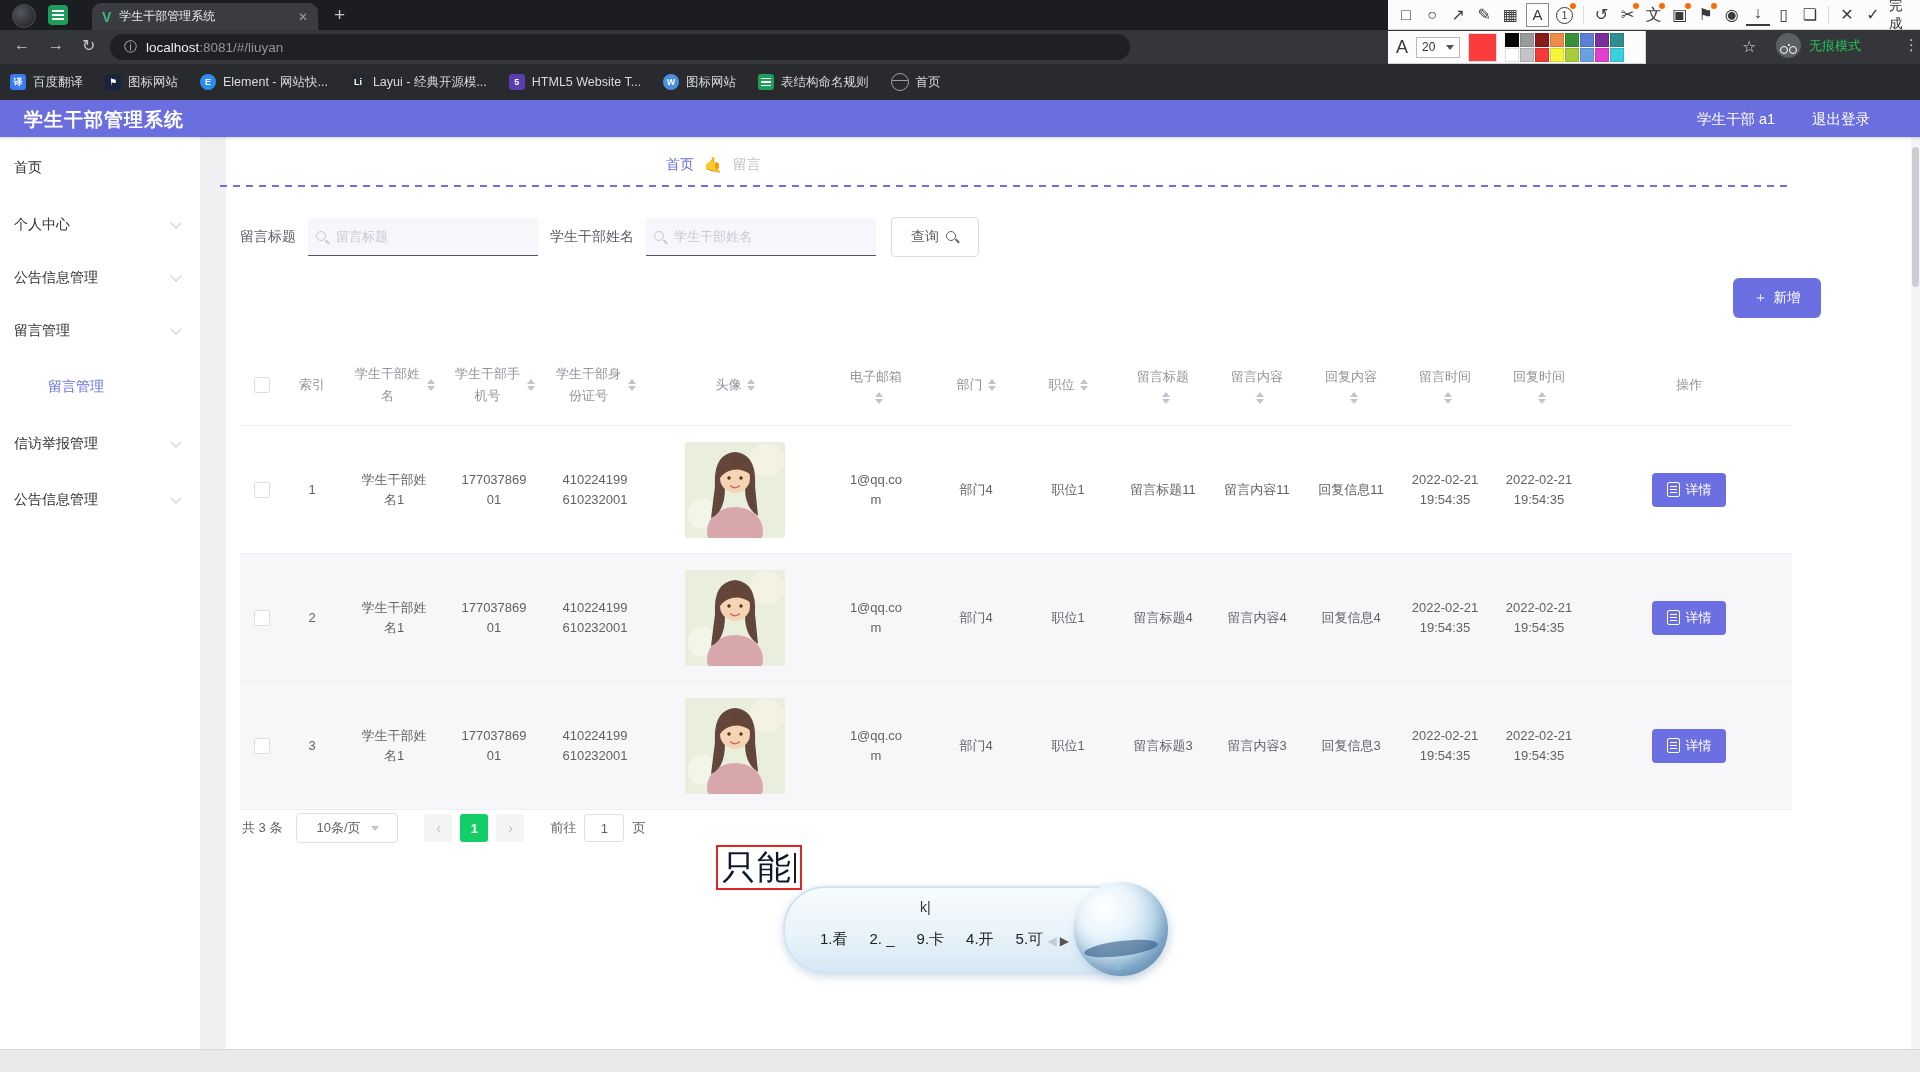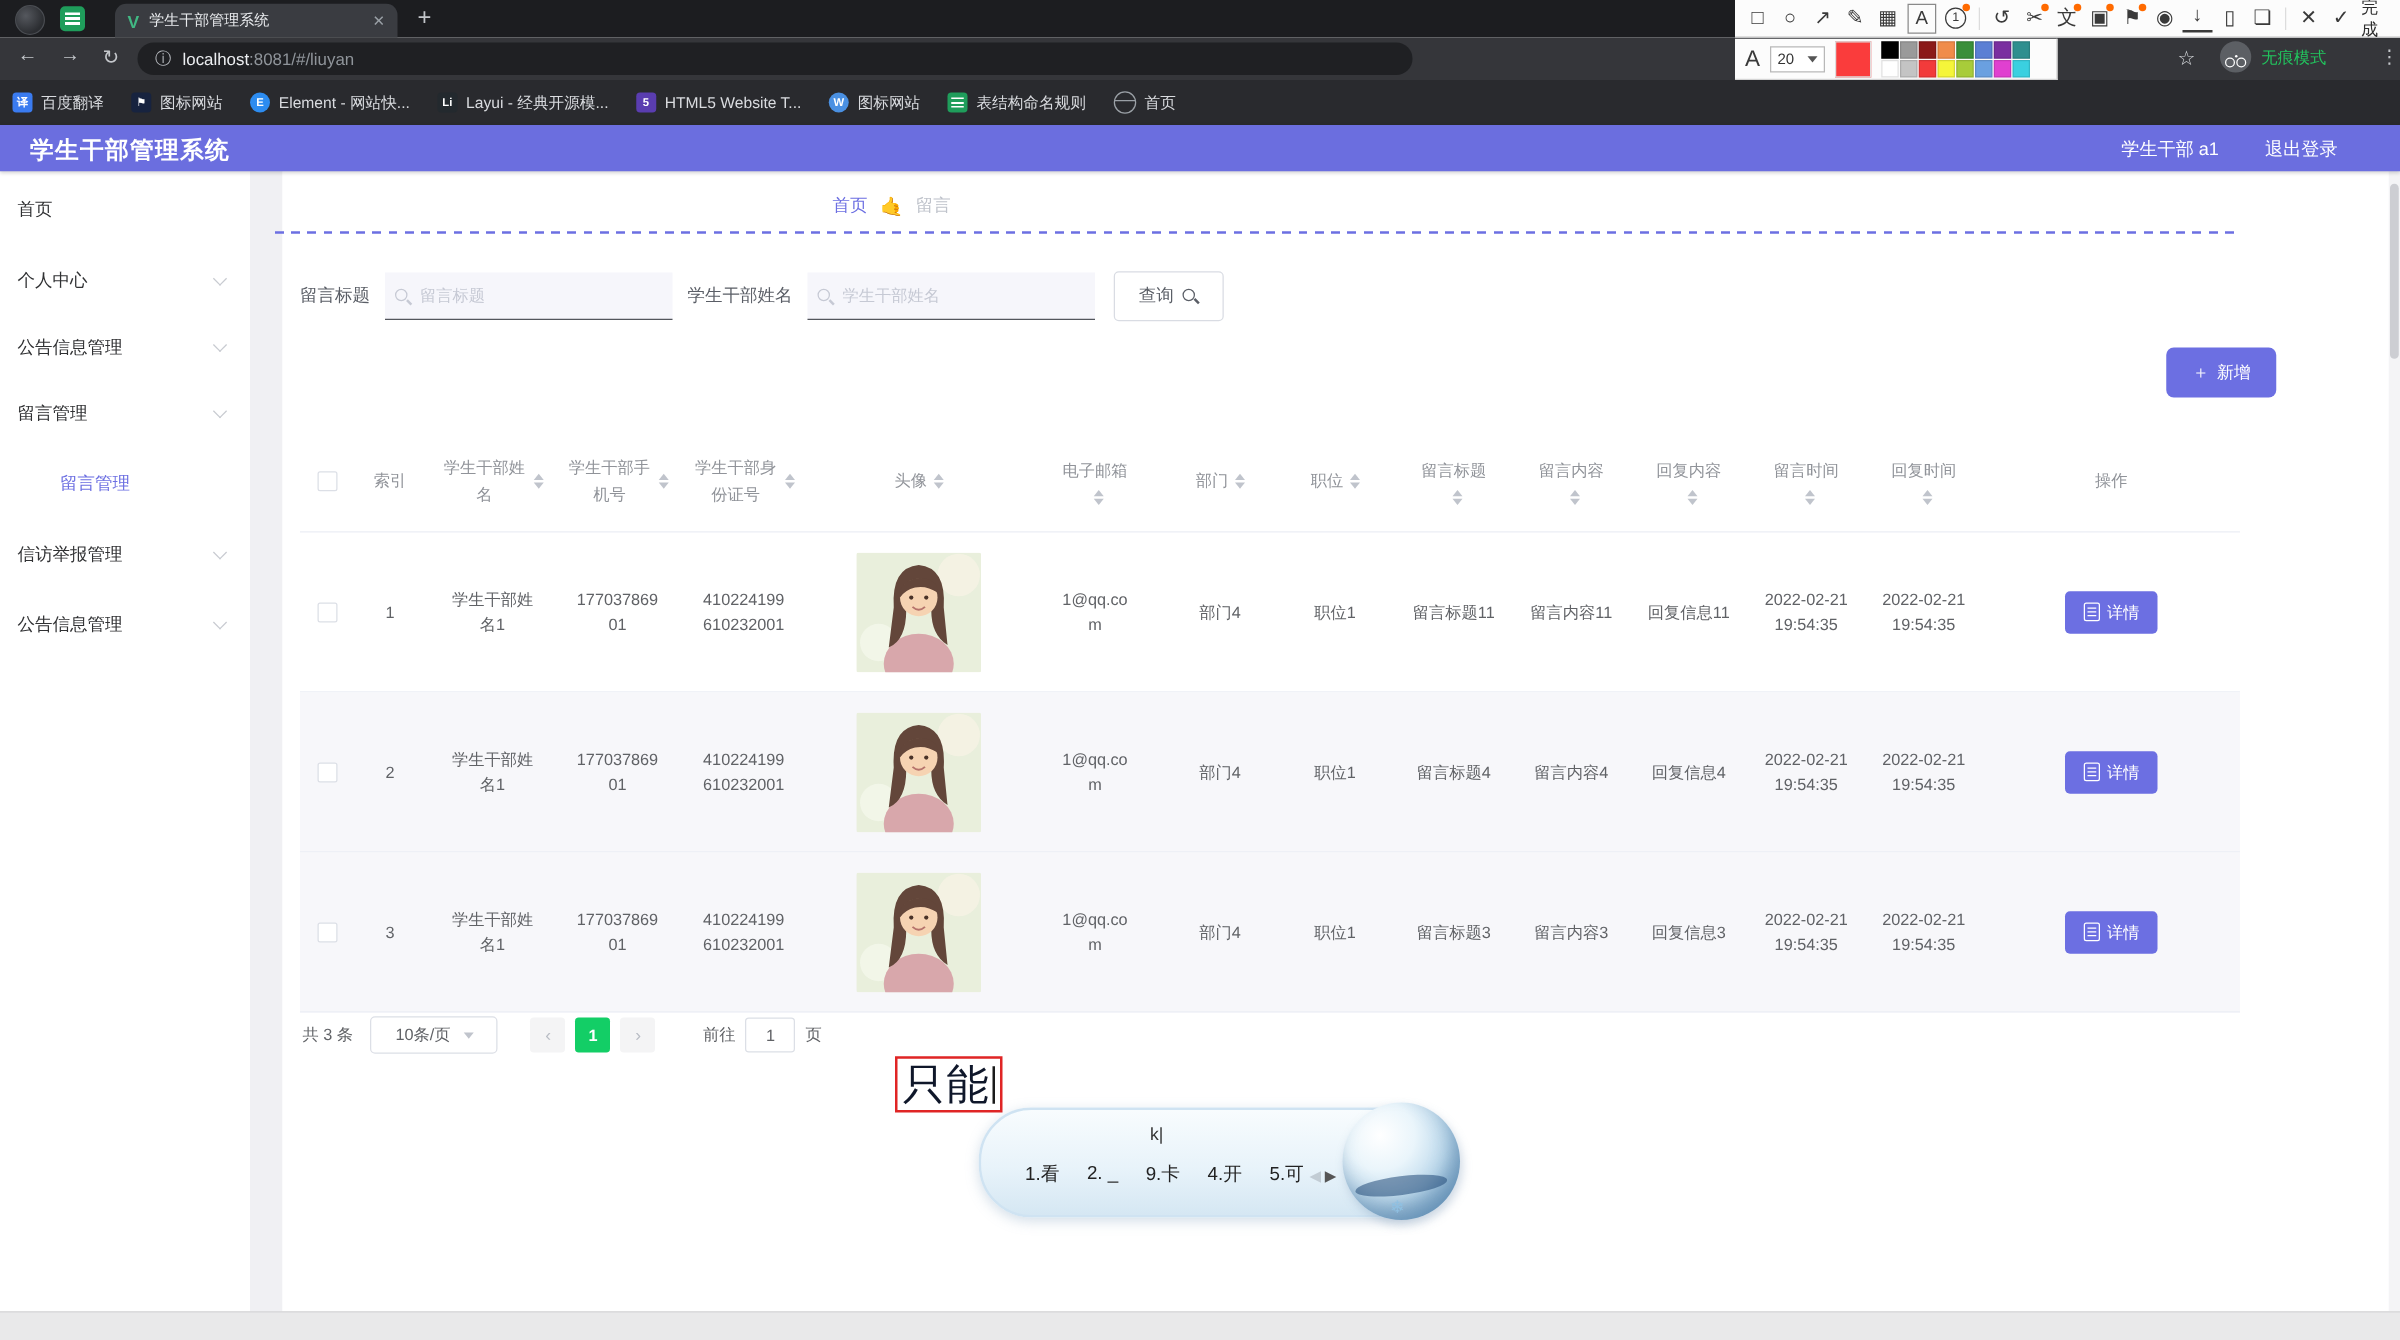--- a/index.html
+++ b/index.html
@@ -129,21 +129,21 @@
   .doc::before{content:"";position:absolute;left:2px;right:2px;top:3px;height:1px;background:#fff;box-shadow:0 3px 0 #fff,0 6px 0 #fff}
   
   .pager{position:absolute;top:676px;left:16px;display:flex;align-items:center;font-size:13px;color:#606266}
   .perpage{margin-left:14px;width:100px;height:28px;border:1px solid #dcdfe6;border-radius:4px;display:flex;
            align-items:center;justify-content:center;gap:10px;color:#606266}
   .perpage .tri{width:0;height:0;border-left:4px solid transparent;border-right:4px solid transparent;border-top:5px solid #c0c4cc}
   .pgbtn{width:28px;height:28px;border-radius:3px;background:#f4f4f5;display:flex;align-items:center;justify-content:center;
          color:#b8bcc4;font-size:14px}
   .pgbtn.pv{margin-left:26px}.pgbtn.nx{margin-left:8px}
   .pgbtn.cur{margin-left:8px;background:#13ce66;color:#fff;font-weight:bold;font-size:13px}
-  .goto{margin-left:38px}
+  .goto{margin-left:26px}
   .pginput{width:40px;height:28px;border:1px solid #dcdfe6;border-radius:3px;margin:0 8px;text-align:center;
            font-size:13px;color:#606266;box-sizing:border-box}
   
   .annot{position:absolute;left:716px;top:845px;width:86px;height:45px;border:2.5px solid #e02525;z-index:45;
          display:flex;align-items:center;padding-left:4px;box-sizing:border-box}
   .annot .txt{color:#0f172a;font-size:34px;letter-spacing:1px}
   .annot .cline{width:1.5px;height:30px;background:#1a1a1a;margin-left:2px}
   .ime{position:absolute;left:783px;top:886px;width:368px;height:84px;border-radius:42px;z-index:50;
        background:linear-gradient(180deg,#f8fcfe 0%,#e8f3fa 55%,#d5e7f3 100%);
        border:2px solid #cfe3f2;box-shadow:0 3px 10px rgba(130,160,190,.35)}

